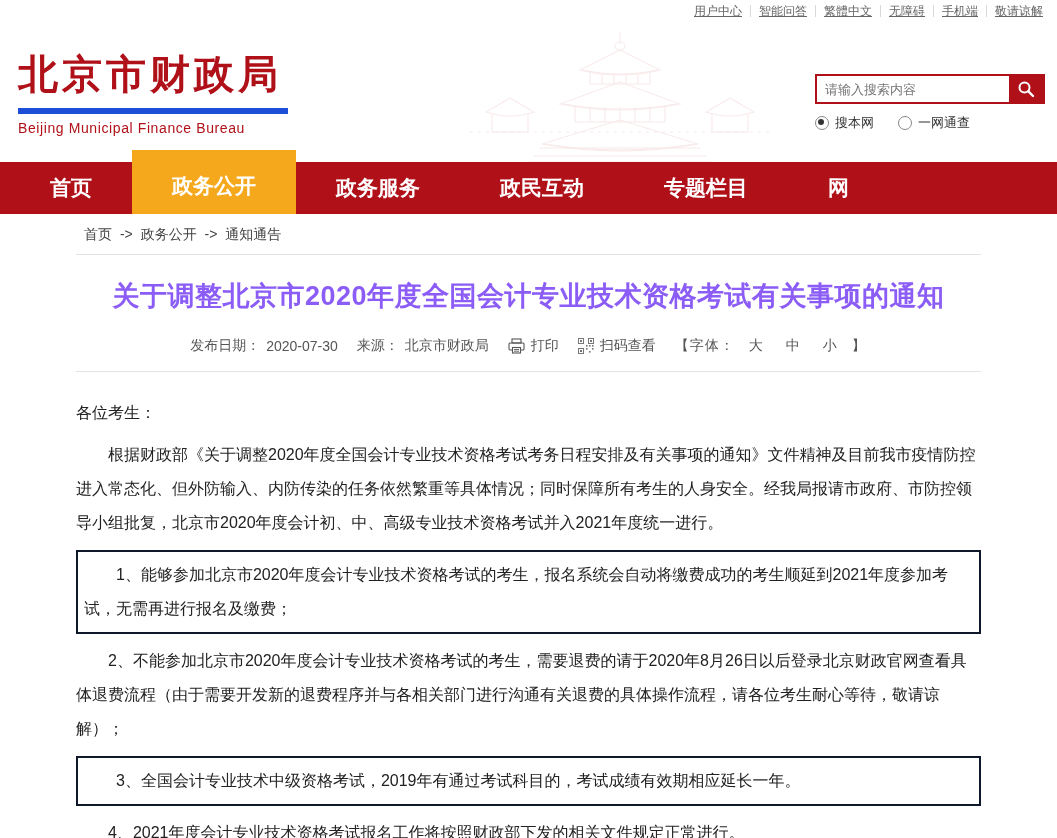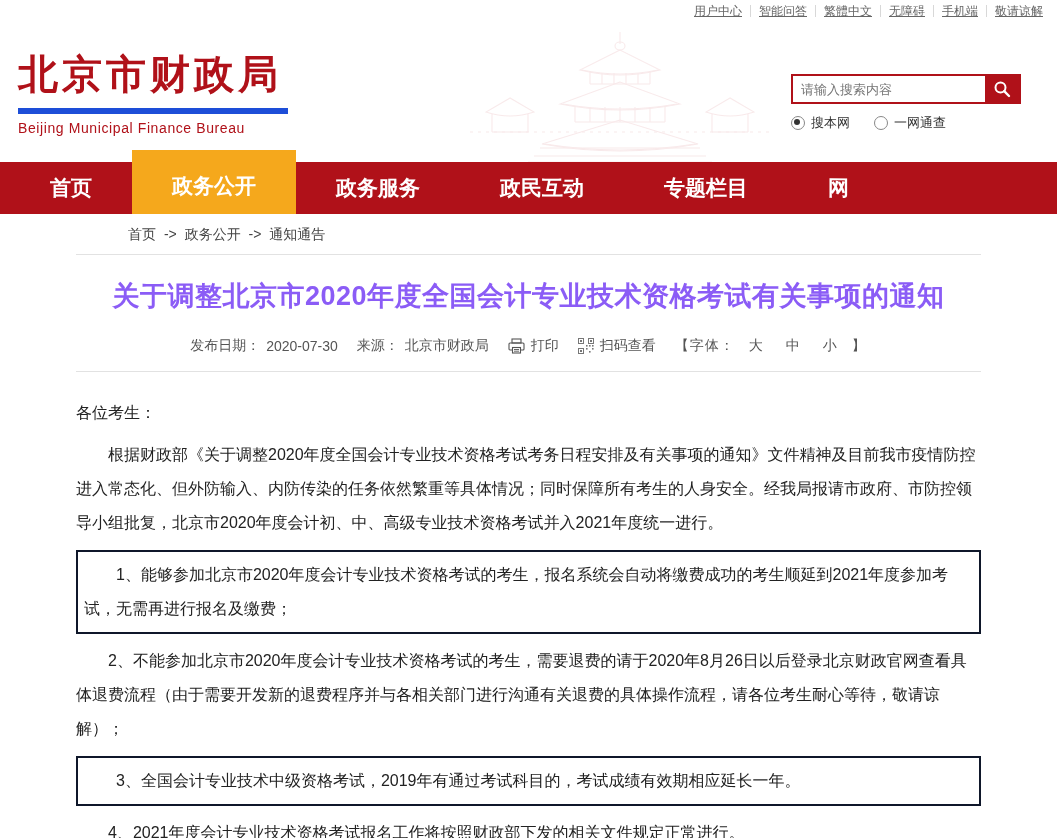--- a/index.html
+++ b/index.html
@@ -71,21 +71,21 @@
     color: #b01119;
     letter-spacing: 0.6px;
     margin-top: 8px;
     border-top: 6px solid #1d4ed8;
     padding-top: 6px;
     width: 270px;
   }
 
   .search-wrap {
     position: absolute;
-    right: 36px;
+    right: 12px;
     top: 52px;
     width: 230px;
   }
   .search-row {
     display: flex;
     align-items: stretch;
     border: 2px solid #b01119;
     height: 30px;
     background: #fff;
     box-sizing: border-box;
@@ -164,21 +164,20 @@
     align-items: flex-end;
     padding-bottom: 14px;
     box-sizing: border-box;
   }
 
   
   .breadcrumb {
     padding: 12px 0 10px 84px;
     font-size: 14px;
     color: #444;
-    margin-left: 44px;
   }
   .breadcrumb a { color: #444; text-decoration: none; }
   .breadcrumb .sep { color: #444; margin: 0 4px; }
 
   
   .article {
     width: 905px;
     margin: 0 auto;
     border-top: 1px solid #e2e2e2;
     padding-top: 22px;

